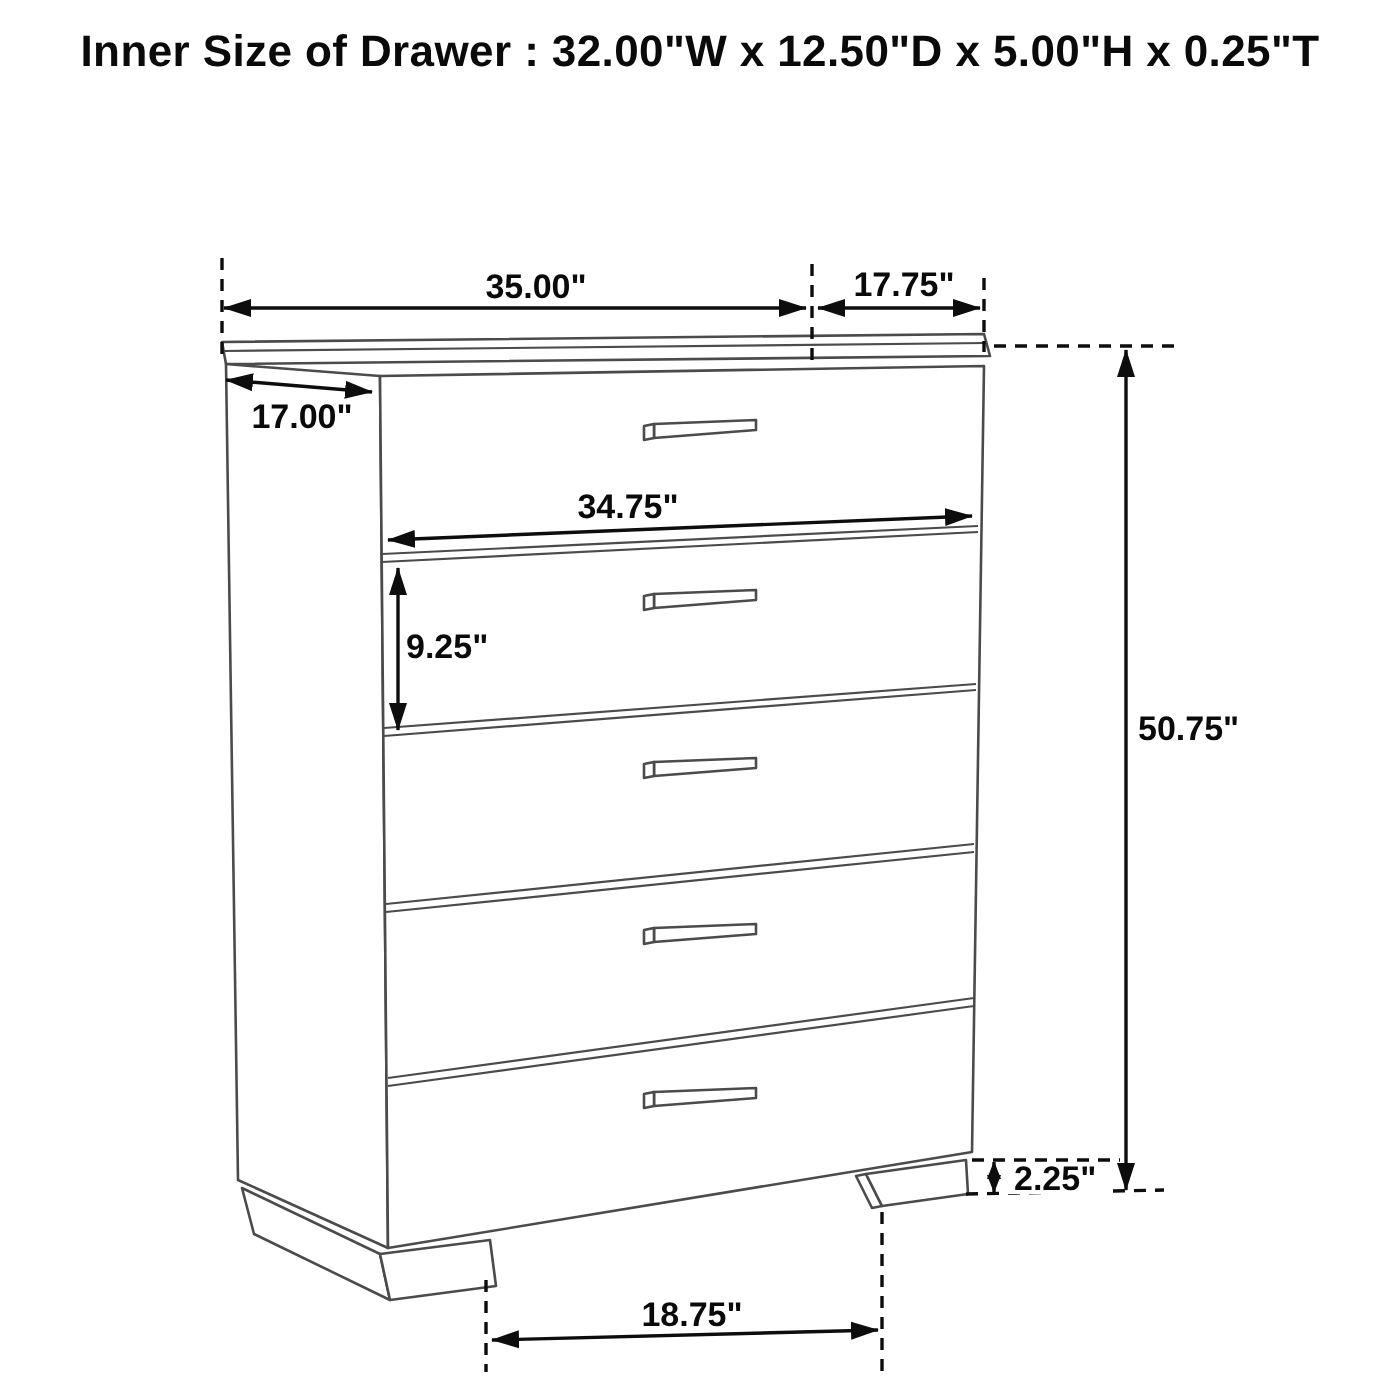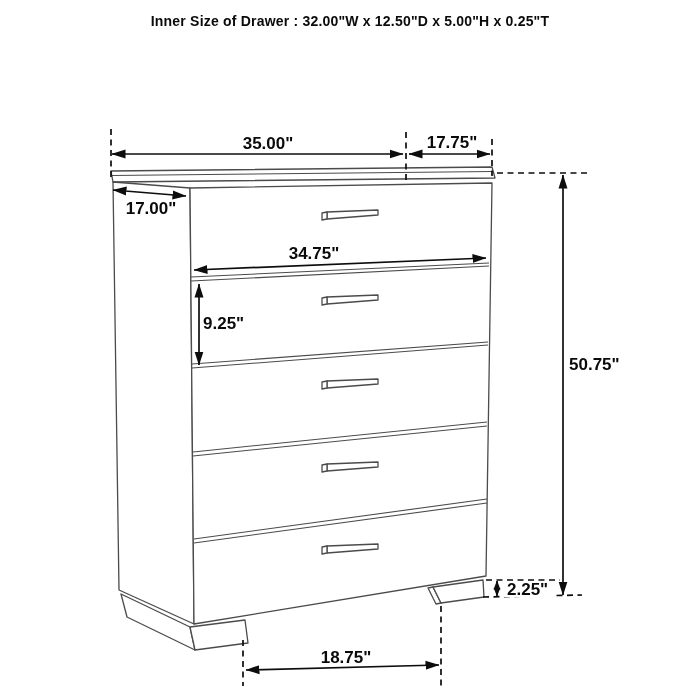--- a/index.html
+++ b/index.html
@@ -7,21 +7,21 @@
     position:relative;
     width:700px;height:700px;
     background:#ffffff;
     font-family:"Liberation Sans", sans-serif;
     overflow:hidden;
   }
   .title{
     position:absolute;
     top:13px;left:0;width:100%;
     text-align:center;
-    font-size:14px;
+    font-size:22px;
     font-weight:bold;
     color:#0a0a0a;
     letter-spacing:0.2px;
   }
   svg{position:absolute;top:0;left:0;}
   .furn{fill:#ffffff;stroke:#4b4b4b;stroke-width:1.3;stroke-linejoin:round;}
   .furnline{fill:none;stroke:#4b4b4b;stroke-width:1.1;}
   .dim{stroke:#0d0d0d;stroke-width:1.7;fill:none;}
   .ext{stroke:#0d0d0d;stroke-width:1.7;fill:none;stroke-dasharray:6 4.5;}
   .dimtext{font-family:"Liberation Sans", sans-serif;font-size:17px;font-weight:bold;fill:#0a0a0a;}

